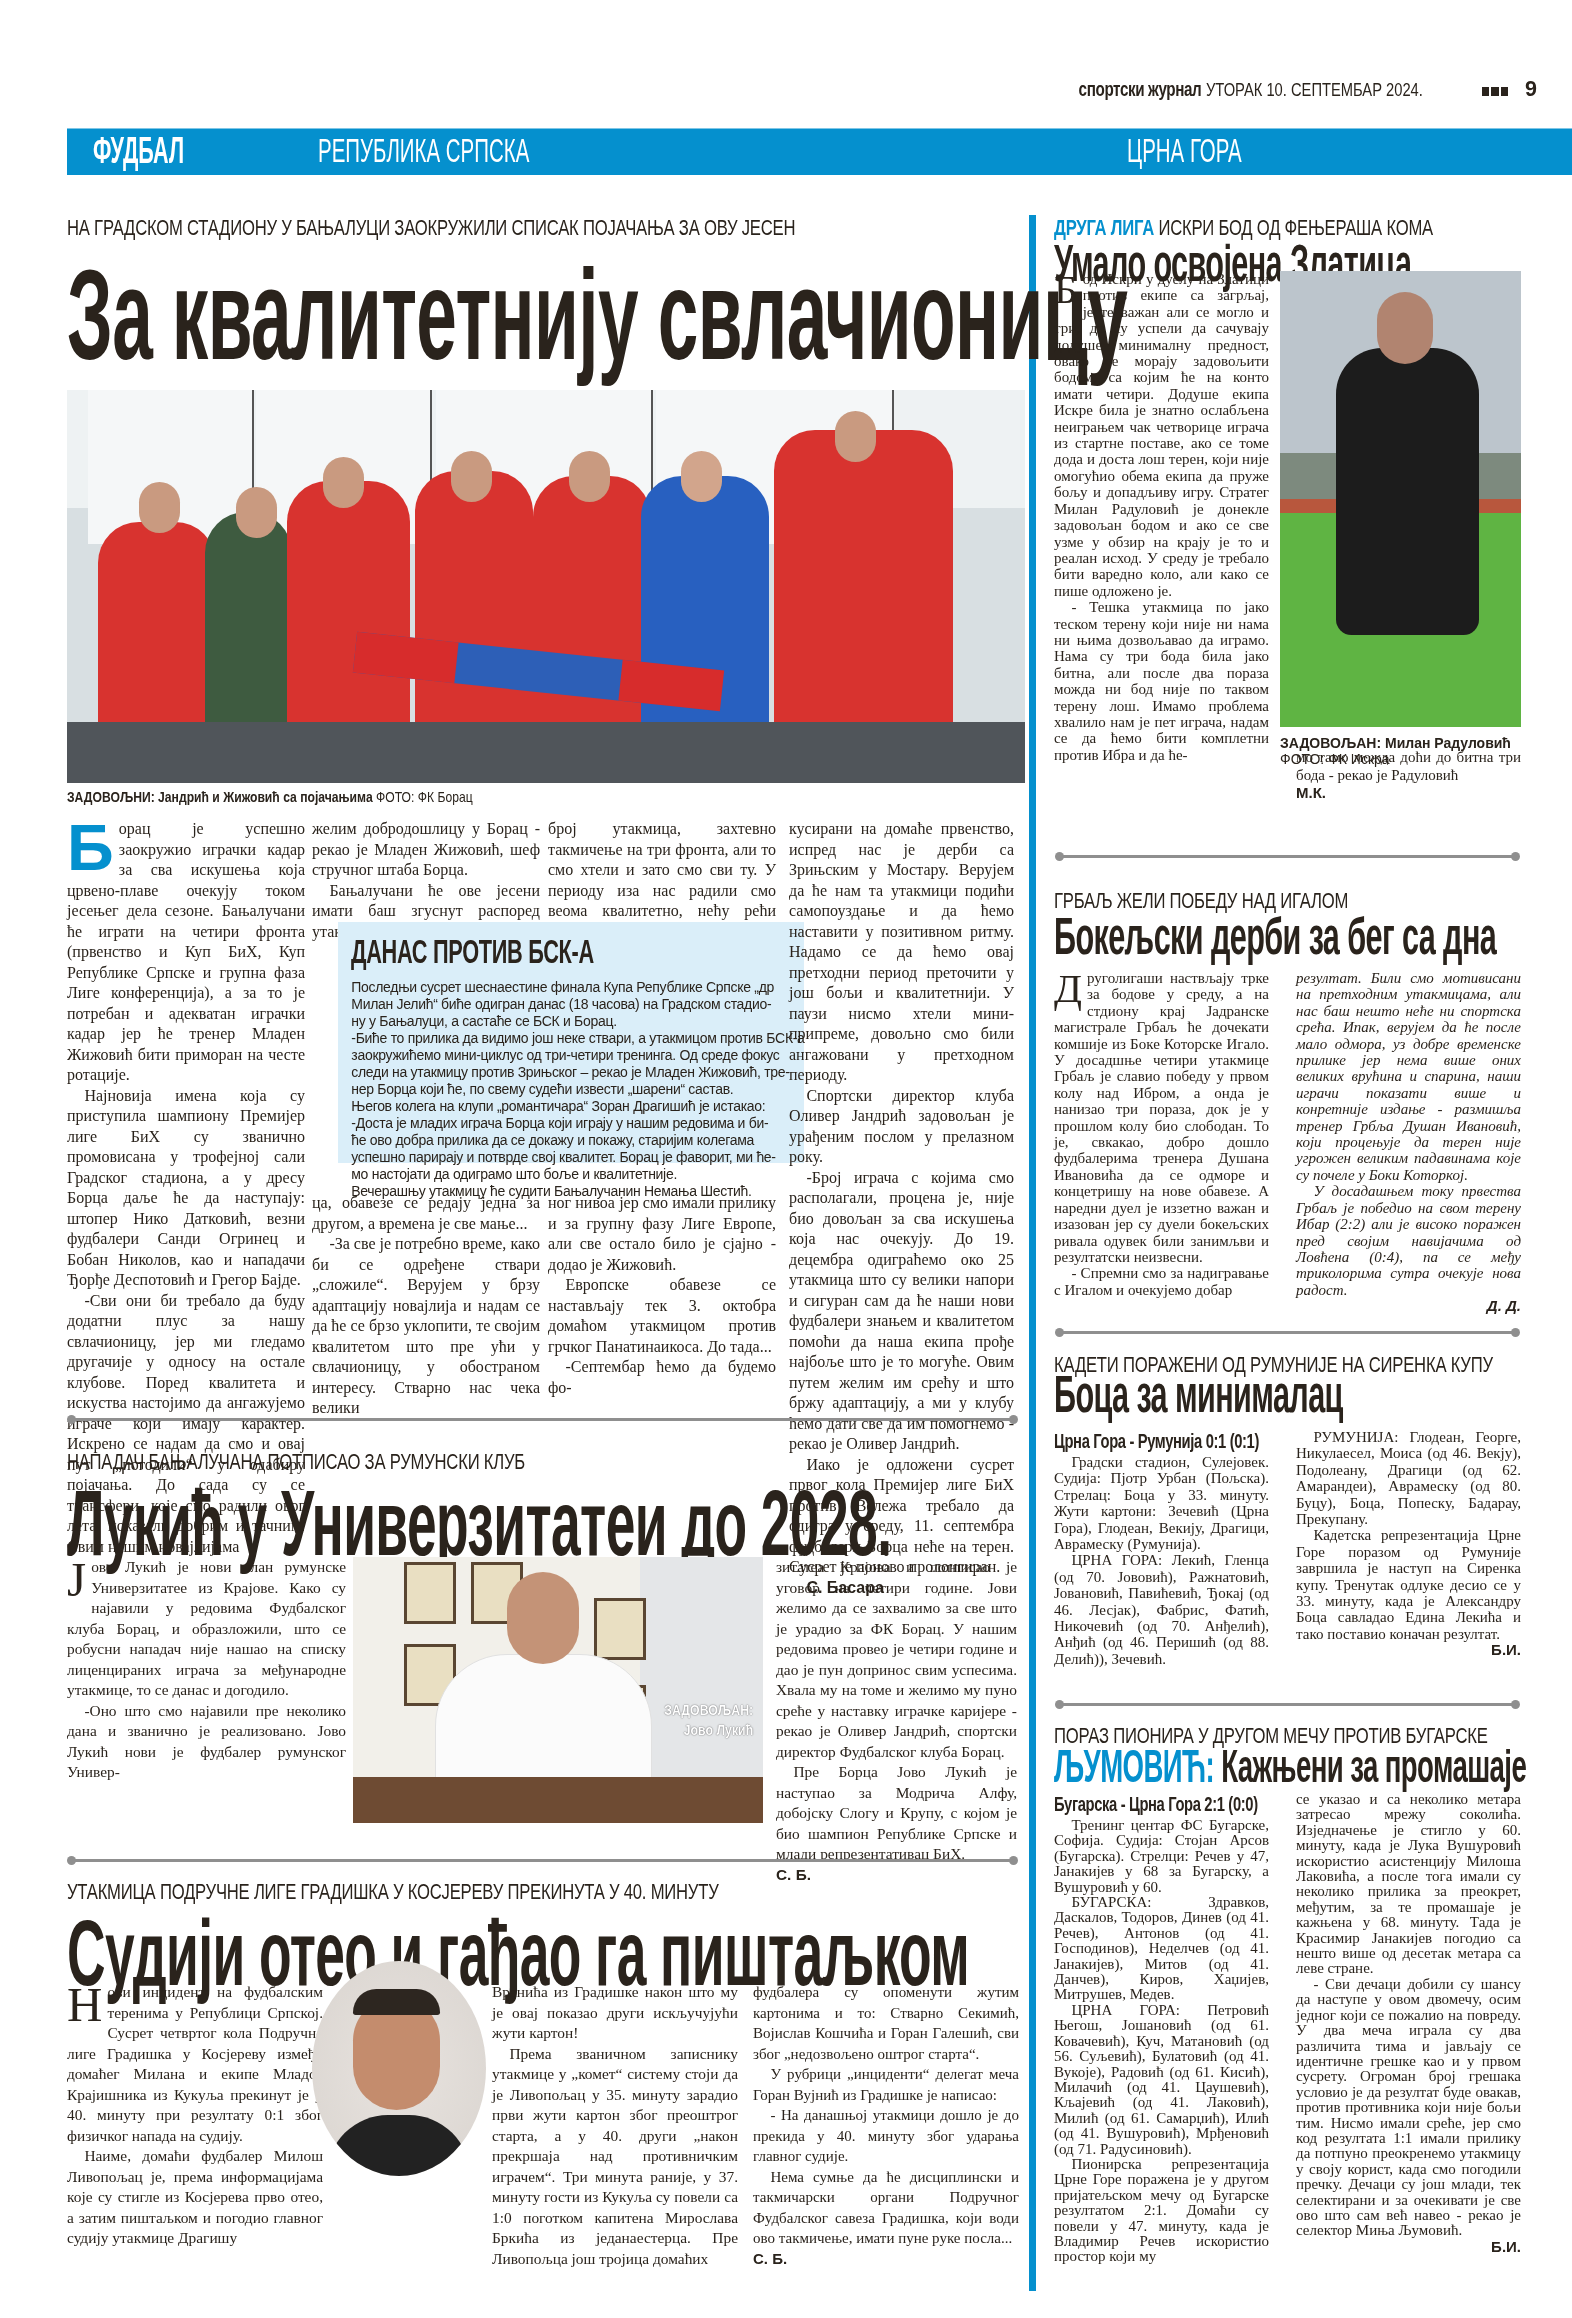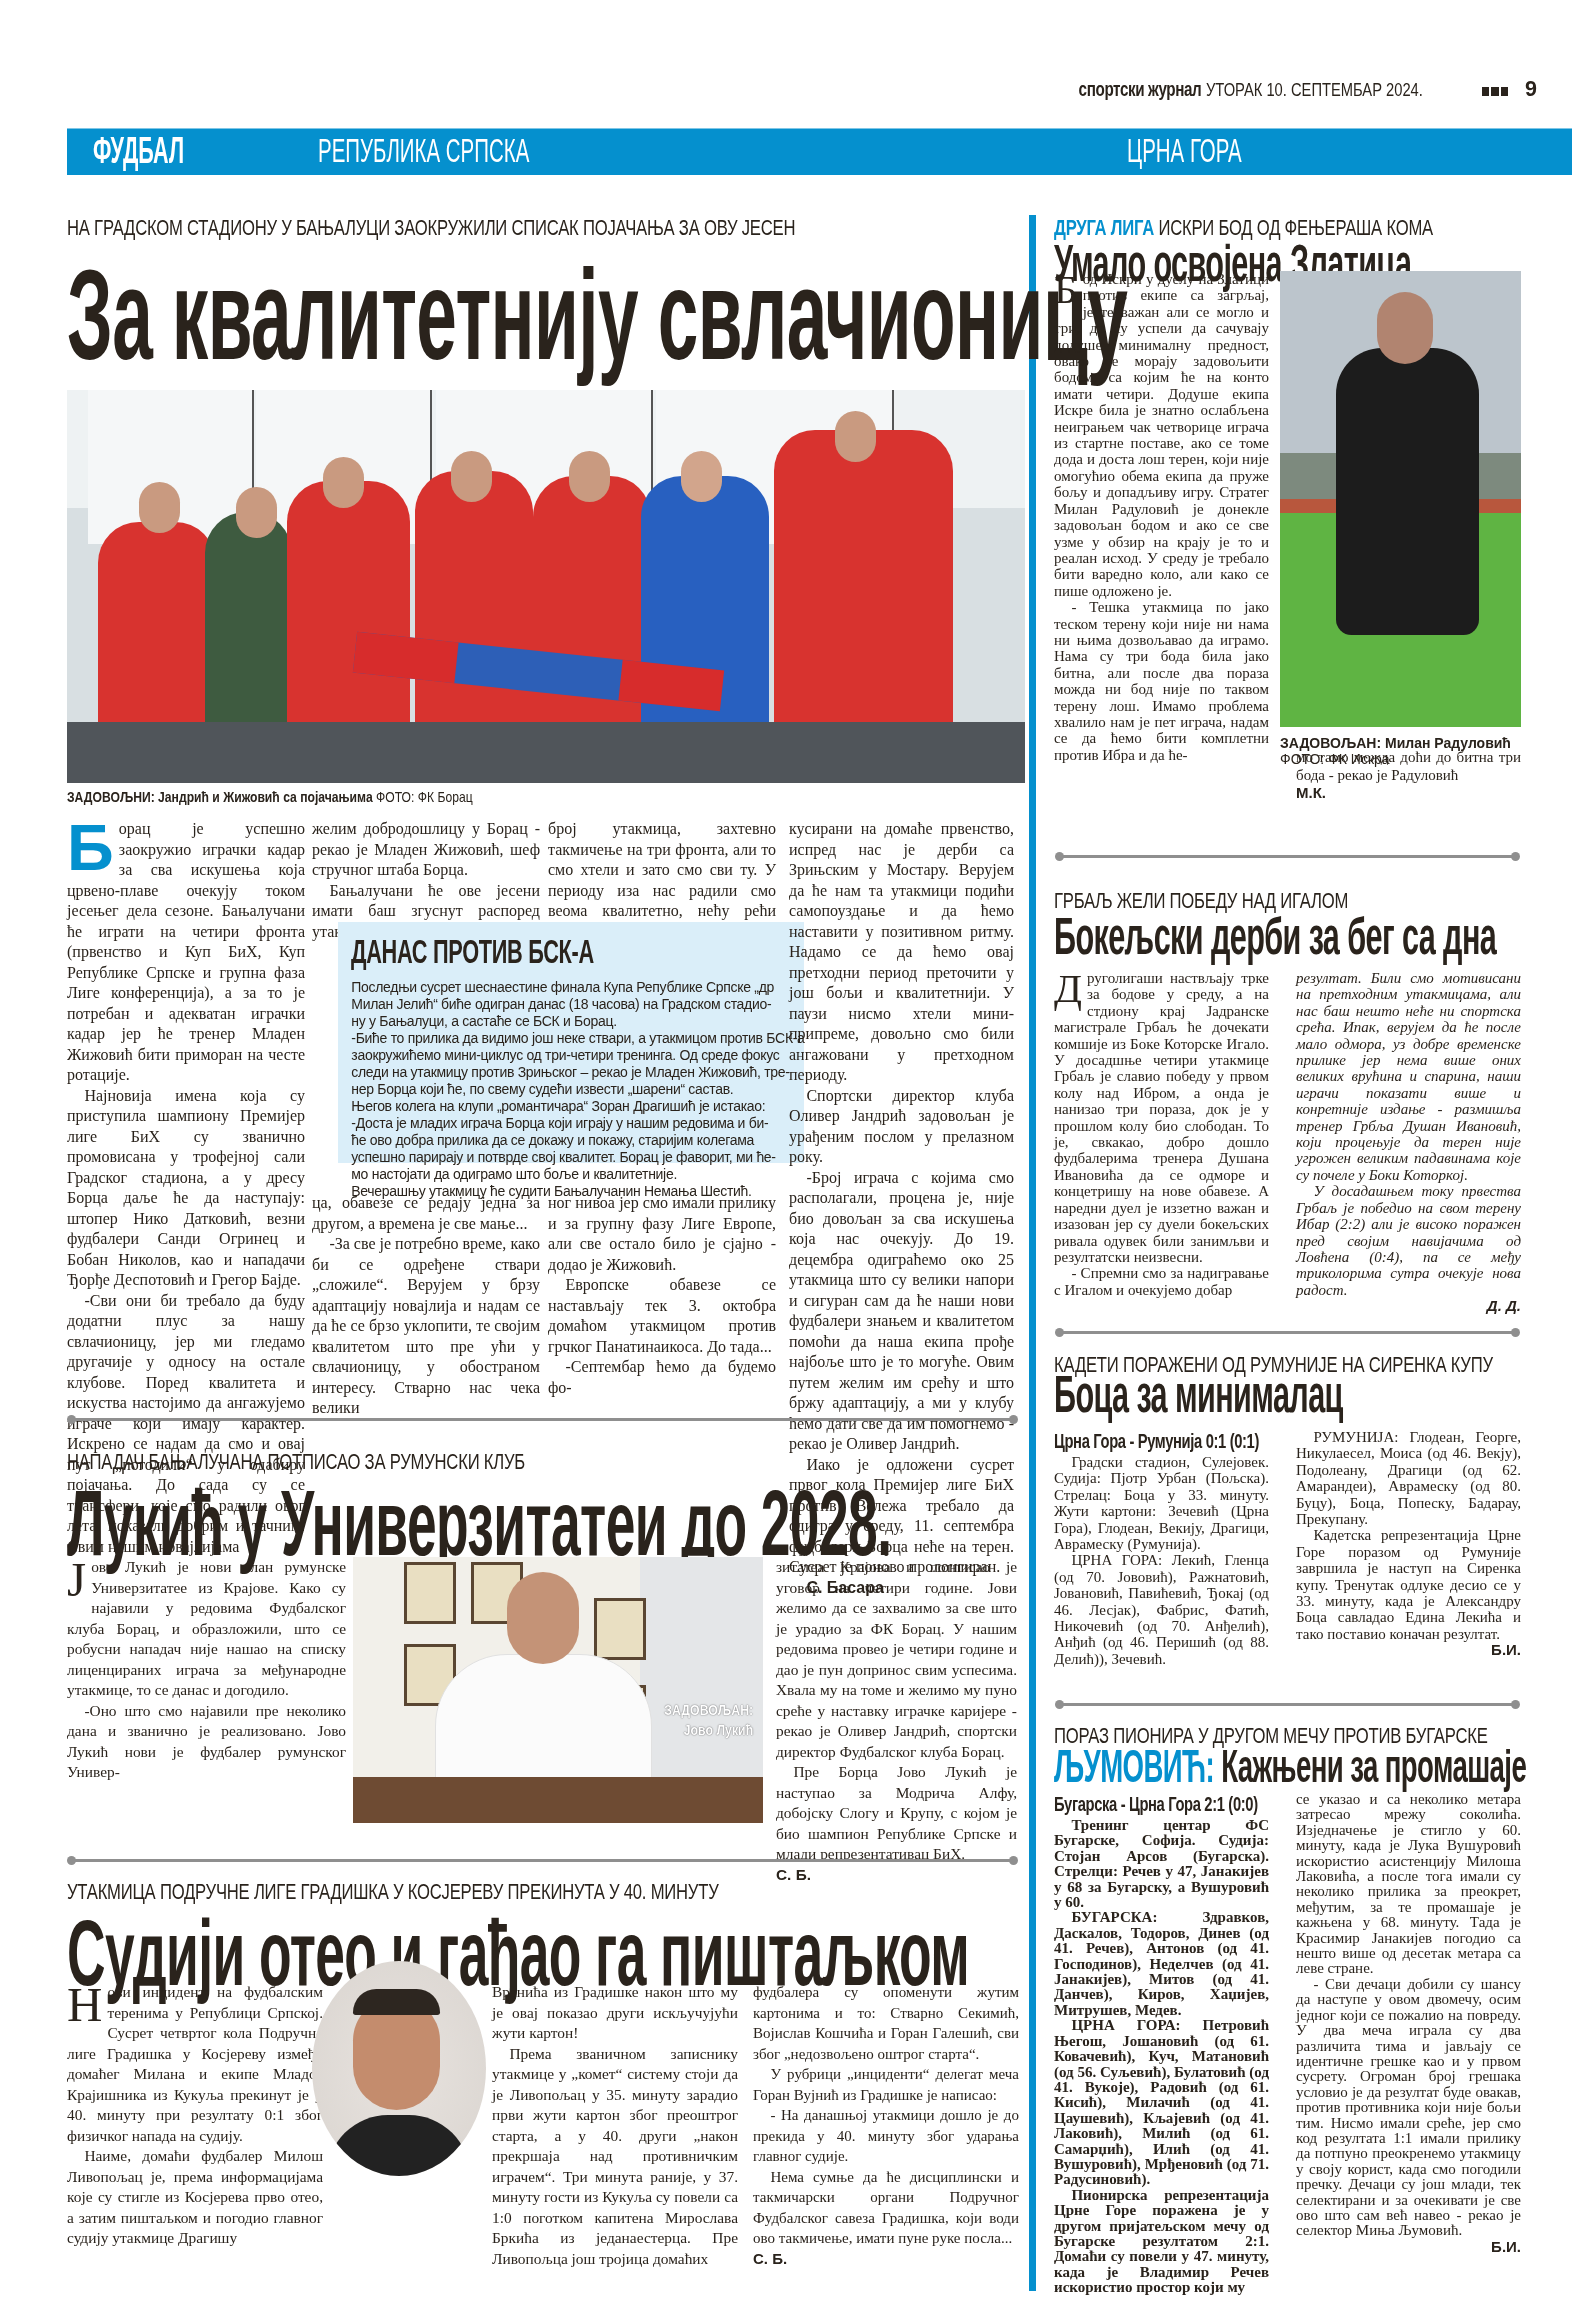--- a/index.html
+++ b/index.html
@@ -274,21 +274,21 @@
   <p style="text-align:right" class="byline">Б.И.</p>
 </div>
 <div class="abs divider" style="left:1057px;top:1703px;width:461px;"></div>
 
 <div class="abs kicker" style="left:1054px;top:1723px;">ПОРАЗ ПИОНИРА У ДРУГОМ МЕЧУ ПРОТИВ БУГАРСКЕ</div>
 <div class="abs headline" style="left:1054px;top:1741px;font-size:46px;line-height:51px;transform:scaleX(.6);">
   <span style="color:#0590ce">ЉУМОВИЋ:</span>
   <span>Кажњени за промашаје</span>
 </div>
 <div class="abs scoreline" style="left:1054px;top:1792px;">Бугарска - Црна Гора 2:1 (0:0)</div>
-<div class="abs col" style="left:1054px;top:1818px;width:215px;font-size:15px;line-height:15.4px;font-weight:bold;">
+<div class="abs col" style="left:1054px;top:1818px;width:215px;font-size:15px;line-height:15.4px;">
   <p>Тренинг центар ФС Бугарске, Софија. Судија: Стојан Арсов (Бугарска). Стрелци: Речев у 47, Јанакијев у 68 за Бугарску, а Вушуровић у 60.</p>
   <p>БУГАРСКА: Здравков, Даскалов, Тодоров, Динев (од 41. Речев), Антонов (од 41. Господинов), Неделчев (од 41. Јанакијев), Митов (од 41. Данчев), Киров, Хаџијев, Митрушев, Медев.</p>
   <p>ЦРНА ГОРА: Петровић Његош, Јошановић (од 61. Ковачевић), Куч, Матановић (од 56. Суљевић), Булатовић (од 41. Вукоје), Радовић (од 61. Кисић), Милачић (од 41. Цаушевић), Кљајевић (од 41. Лаковић), Милић (од 61. Самарџић), Илић (од 41. Вушуровић), Мрђеновић (од 71. Радусиновић).</p>
   <p>Пионирска репрезентација Црне Горе поражена је у другом пријатељском мечу од Бугарске резултатом 2:1. Домаћи су повели у 47. минуту, када је Владимир Речев искористио простор који му</p>
 </div>
 <div class="abs col" style="left:1296px;top:1792px;width:225px;font-size:15px;line-height:15.4px;">
   <p class="first">се указао и са неколико метара затресао мрежу соколића. Изједначење је стигло у 60. минуту, када је Лука Вушуровић искористио асистенцију Милоша Лаковића, а после тога имали су неколико прилика за преокрет, међутим, за те промашаје је кажњена у 68. минуту. Тада је Красимир Јанакијев погодио са нешто више од десетак метара са леве стране.</p>
   <p>- Сви дечаци добили су шансу да наступе у овом двомечу, осим једног који се пожалио на повреду. У два меча играла су два различита тима и јављају се идентичне грешке као и у првом сусрету. Огроман број грешака условио је да резултат буде овакав, против противника који није бољи тим. Нисмо имали среће, јер смо код резултата 1:1 имали прилику да потпуно преокренемо утакмицу у своју корист, када смо погодили пречку. Дечаци су још млади, тек селектирани и за очекивати је све ово што сам већ навео - рекао је селектор Миња Љумовић.</p>
   <p style="text-align:right" class="byline">Б.И.</p>
 </div>

